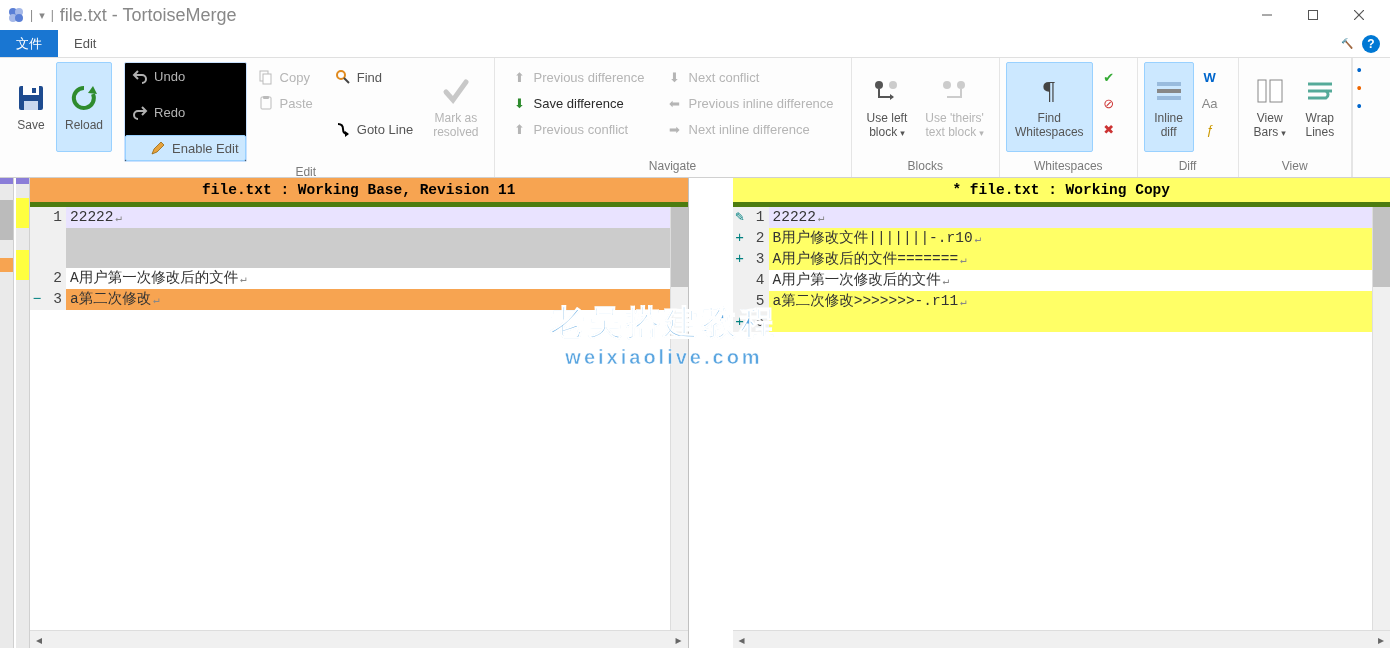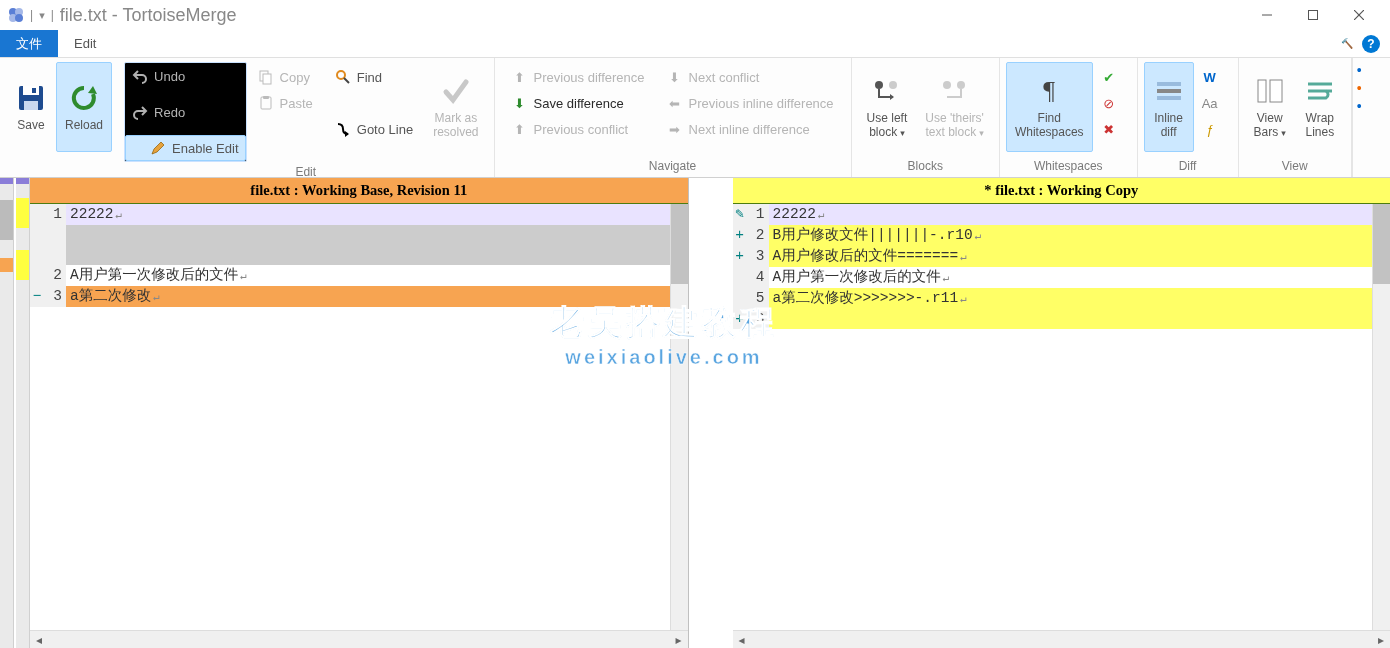--- a/index.html
+++ b/index.html
@@ -62,22 +62,22 @@
   .ribbon-small-btn .ico { width: 16px; height: 16px; margin-right: 6px; display:flex; align-items:center; justify-content:center; }
   .dd-arrow { font-size: 9px; margin-left: 3px; margin-top:2px; }
   .ribbon-tail { border-left: 1px solid #e5e5e5; display:flex; align-items:flex-start; padding:4px; gap:2px; flex-direction:column; }
 
   
   .workarea { display: flex; height: calc(648px - 30px - 28px - 120px); background: #fff; }
   .minimap { width: 14px; background: #eaeaea; position: relative; border-right:1px solid #d0d0d0; }
   .mm-area-gap { width: 2px; background:transparent; }
   .pane { flex: 1; display: flex; flex-direction: column; border-right: 1px solid #c0c0c0; position: relative; min-width: 0; }
   .pane-header {
-    font-family: Liberation Serif, serif; font-weight: bold; font-size: 14.5px;
-    text-align: center; padding: 4px 0; border-bottom: 1px solid #4d7c0f;
+    font-family: Liberation Mono, monospace; font-weight: bold; font-size: 14.5px;
+    text-align: center; padding: 4px 0; border-bottom: 5px solid #4d7c0f;
   }
   .pane-header.base { background: #f7a451; color: #000; }
   .pane-header.working { background: #ffff66; color: #000; }
   .pane-body { flex: 1; position: relative; overflow: hidden; background: #fff; display:flex; }
   .lines-wrap { flex:1; font-family: "Courier New", "Microsoft YaHei", monospace; font-size: 14.5px; line-height: 20px; display:flex; flex-direction:column; overflow:auto; }
   .line { display: flex; align-items:stretch; min-height: 20px; }
   .line .mark { width: 14px; text-align: center; color: #008080; background:#f0f0f0; flex-shrink:0; }
   .line .num  { width: 22px; text-align: right; padding-right: 4px; color: #444; background:#f0f0f0; flex-shrink:0; }
   .line .txt  { flex: 1; padding-left: 4px; white-space: pre; }
   .line .eol  { color: #888; font-size: 11px; padding-left:2px; }

